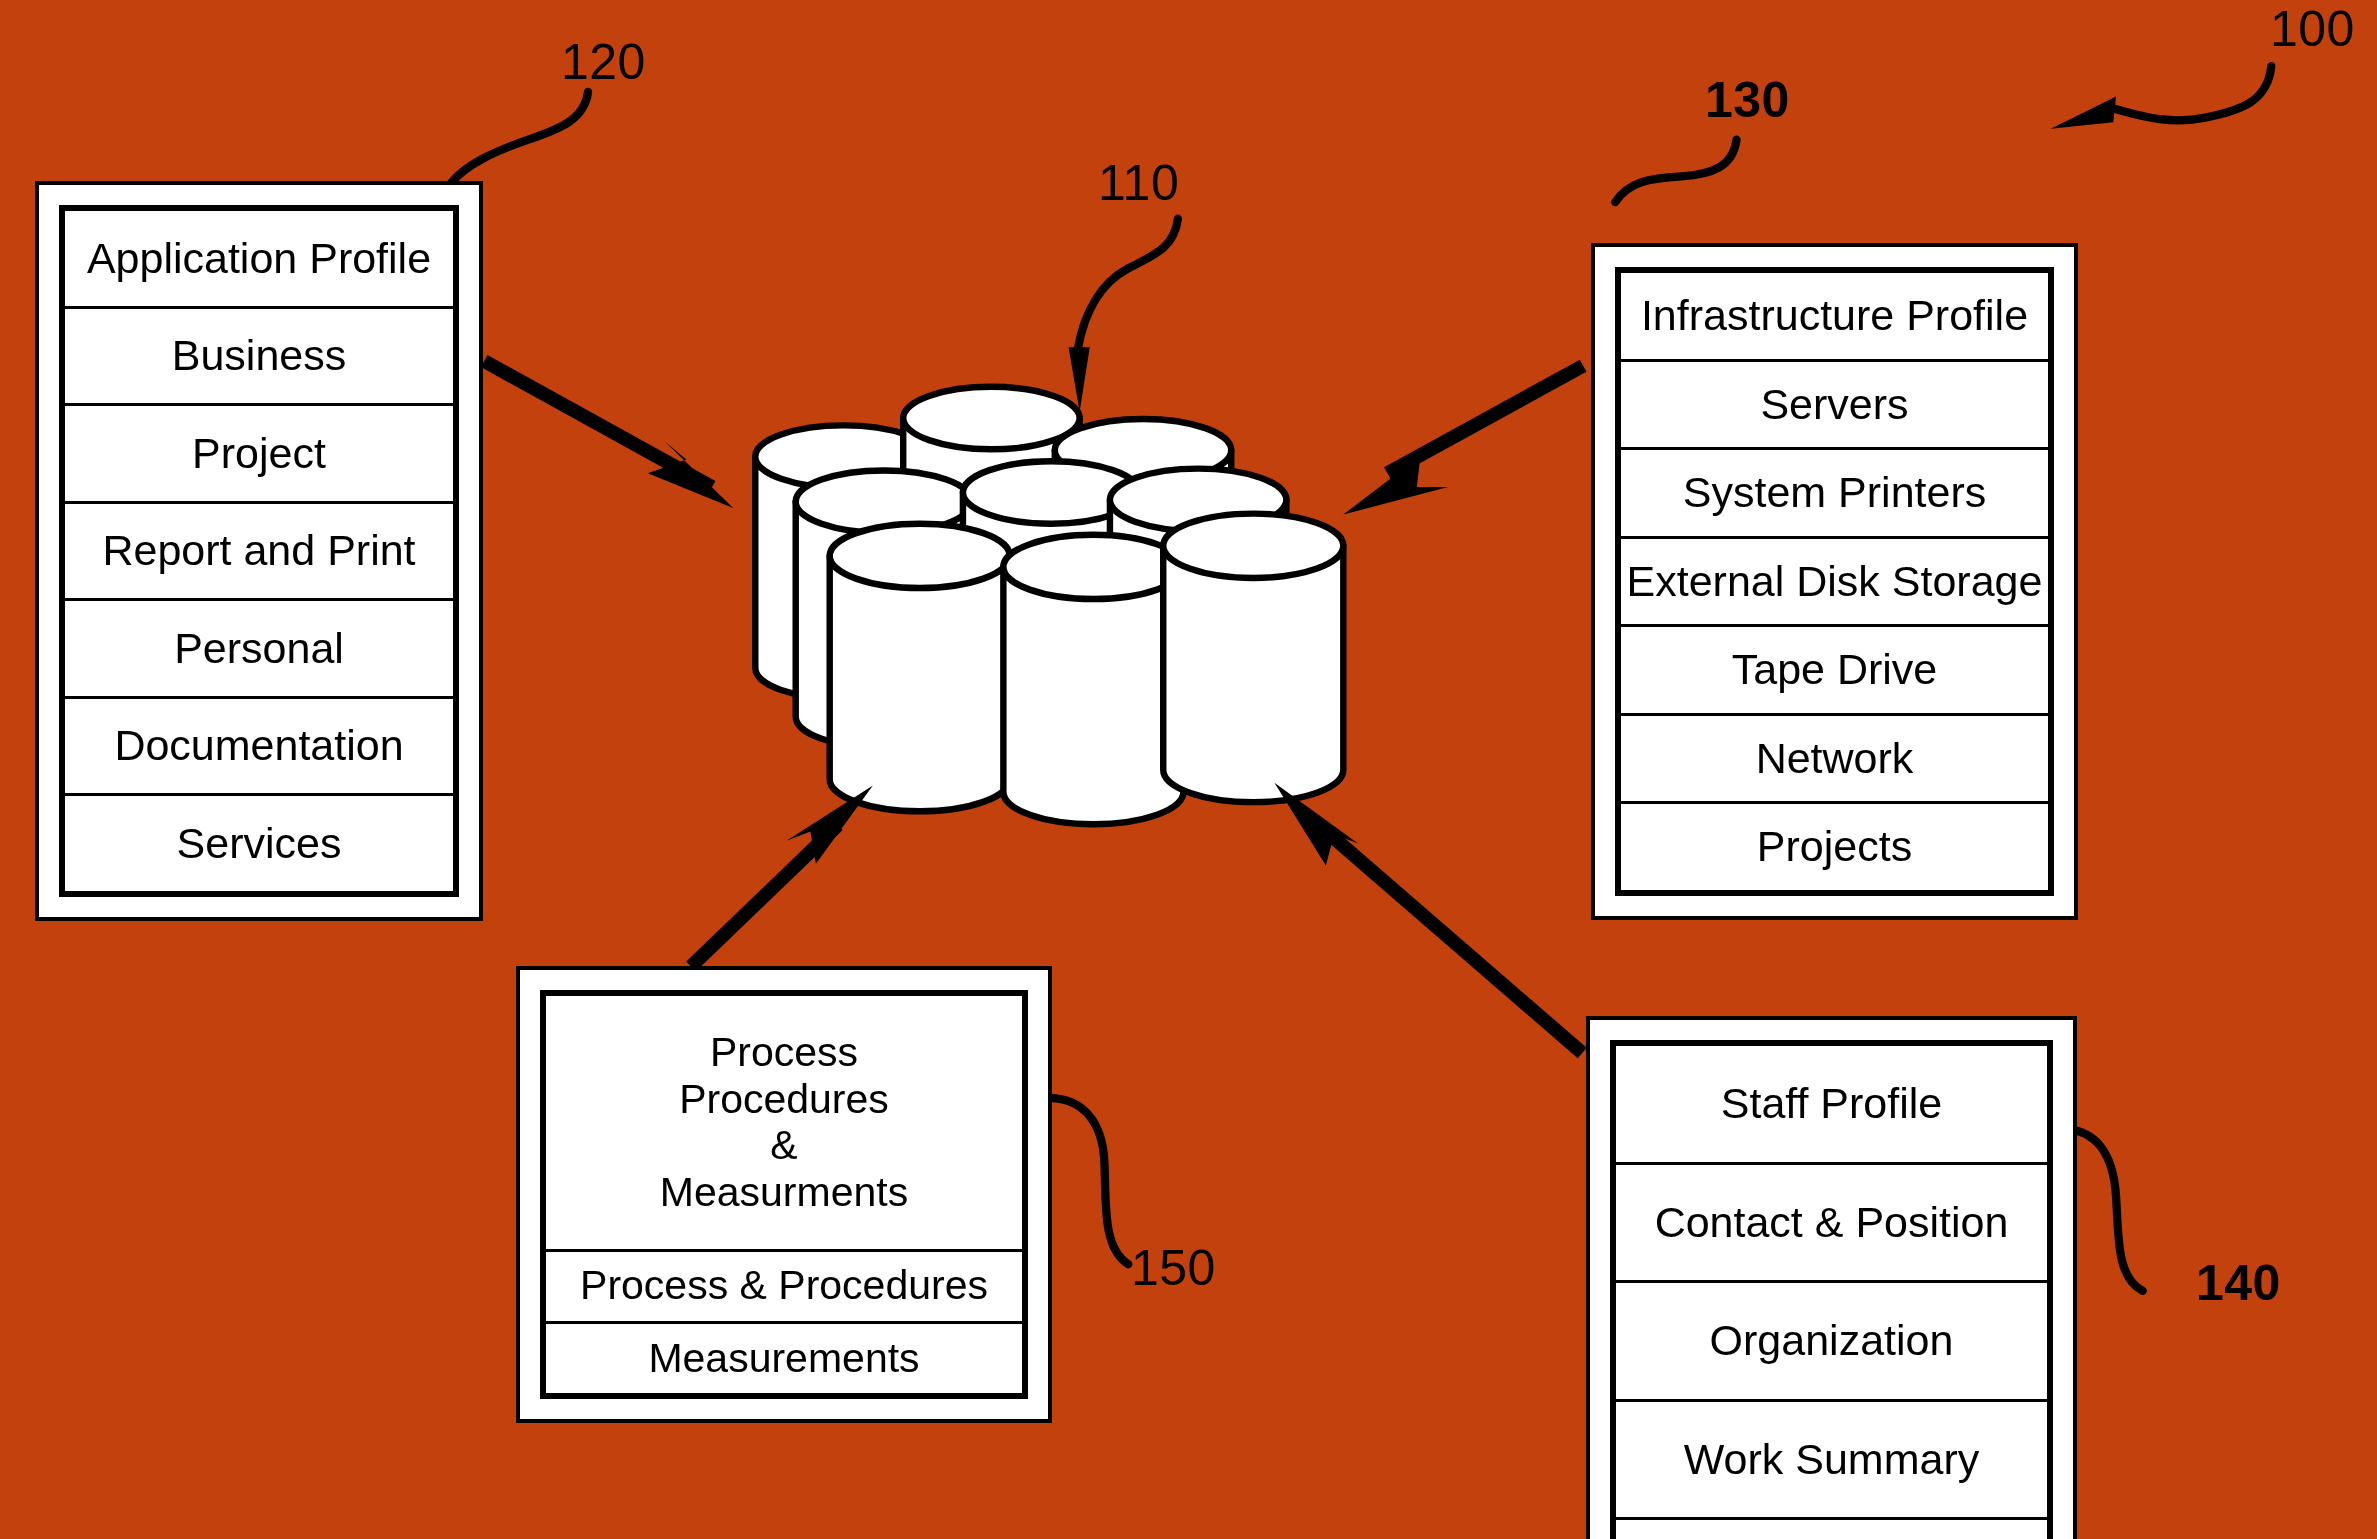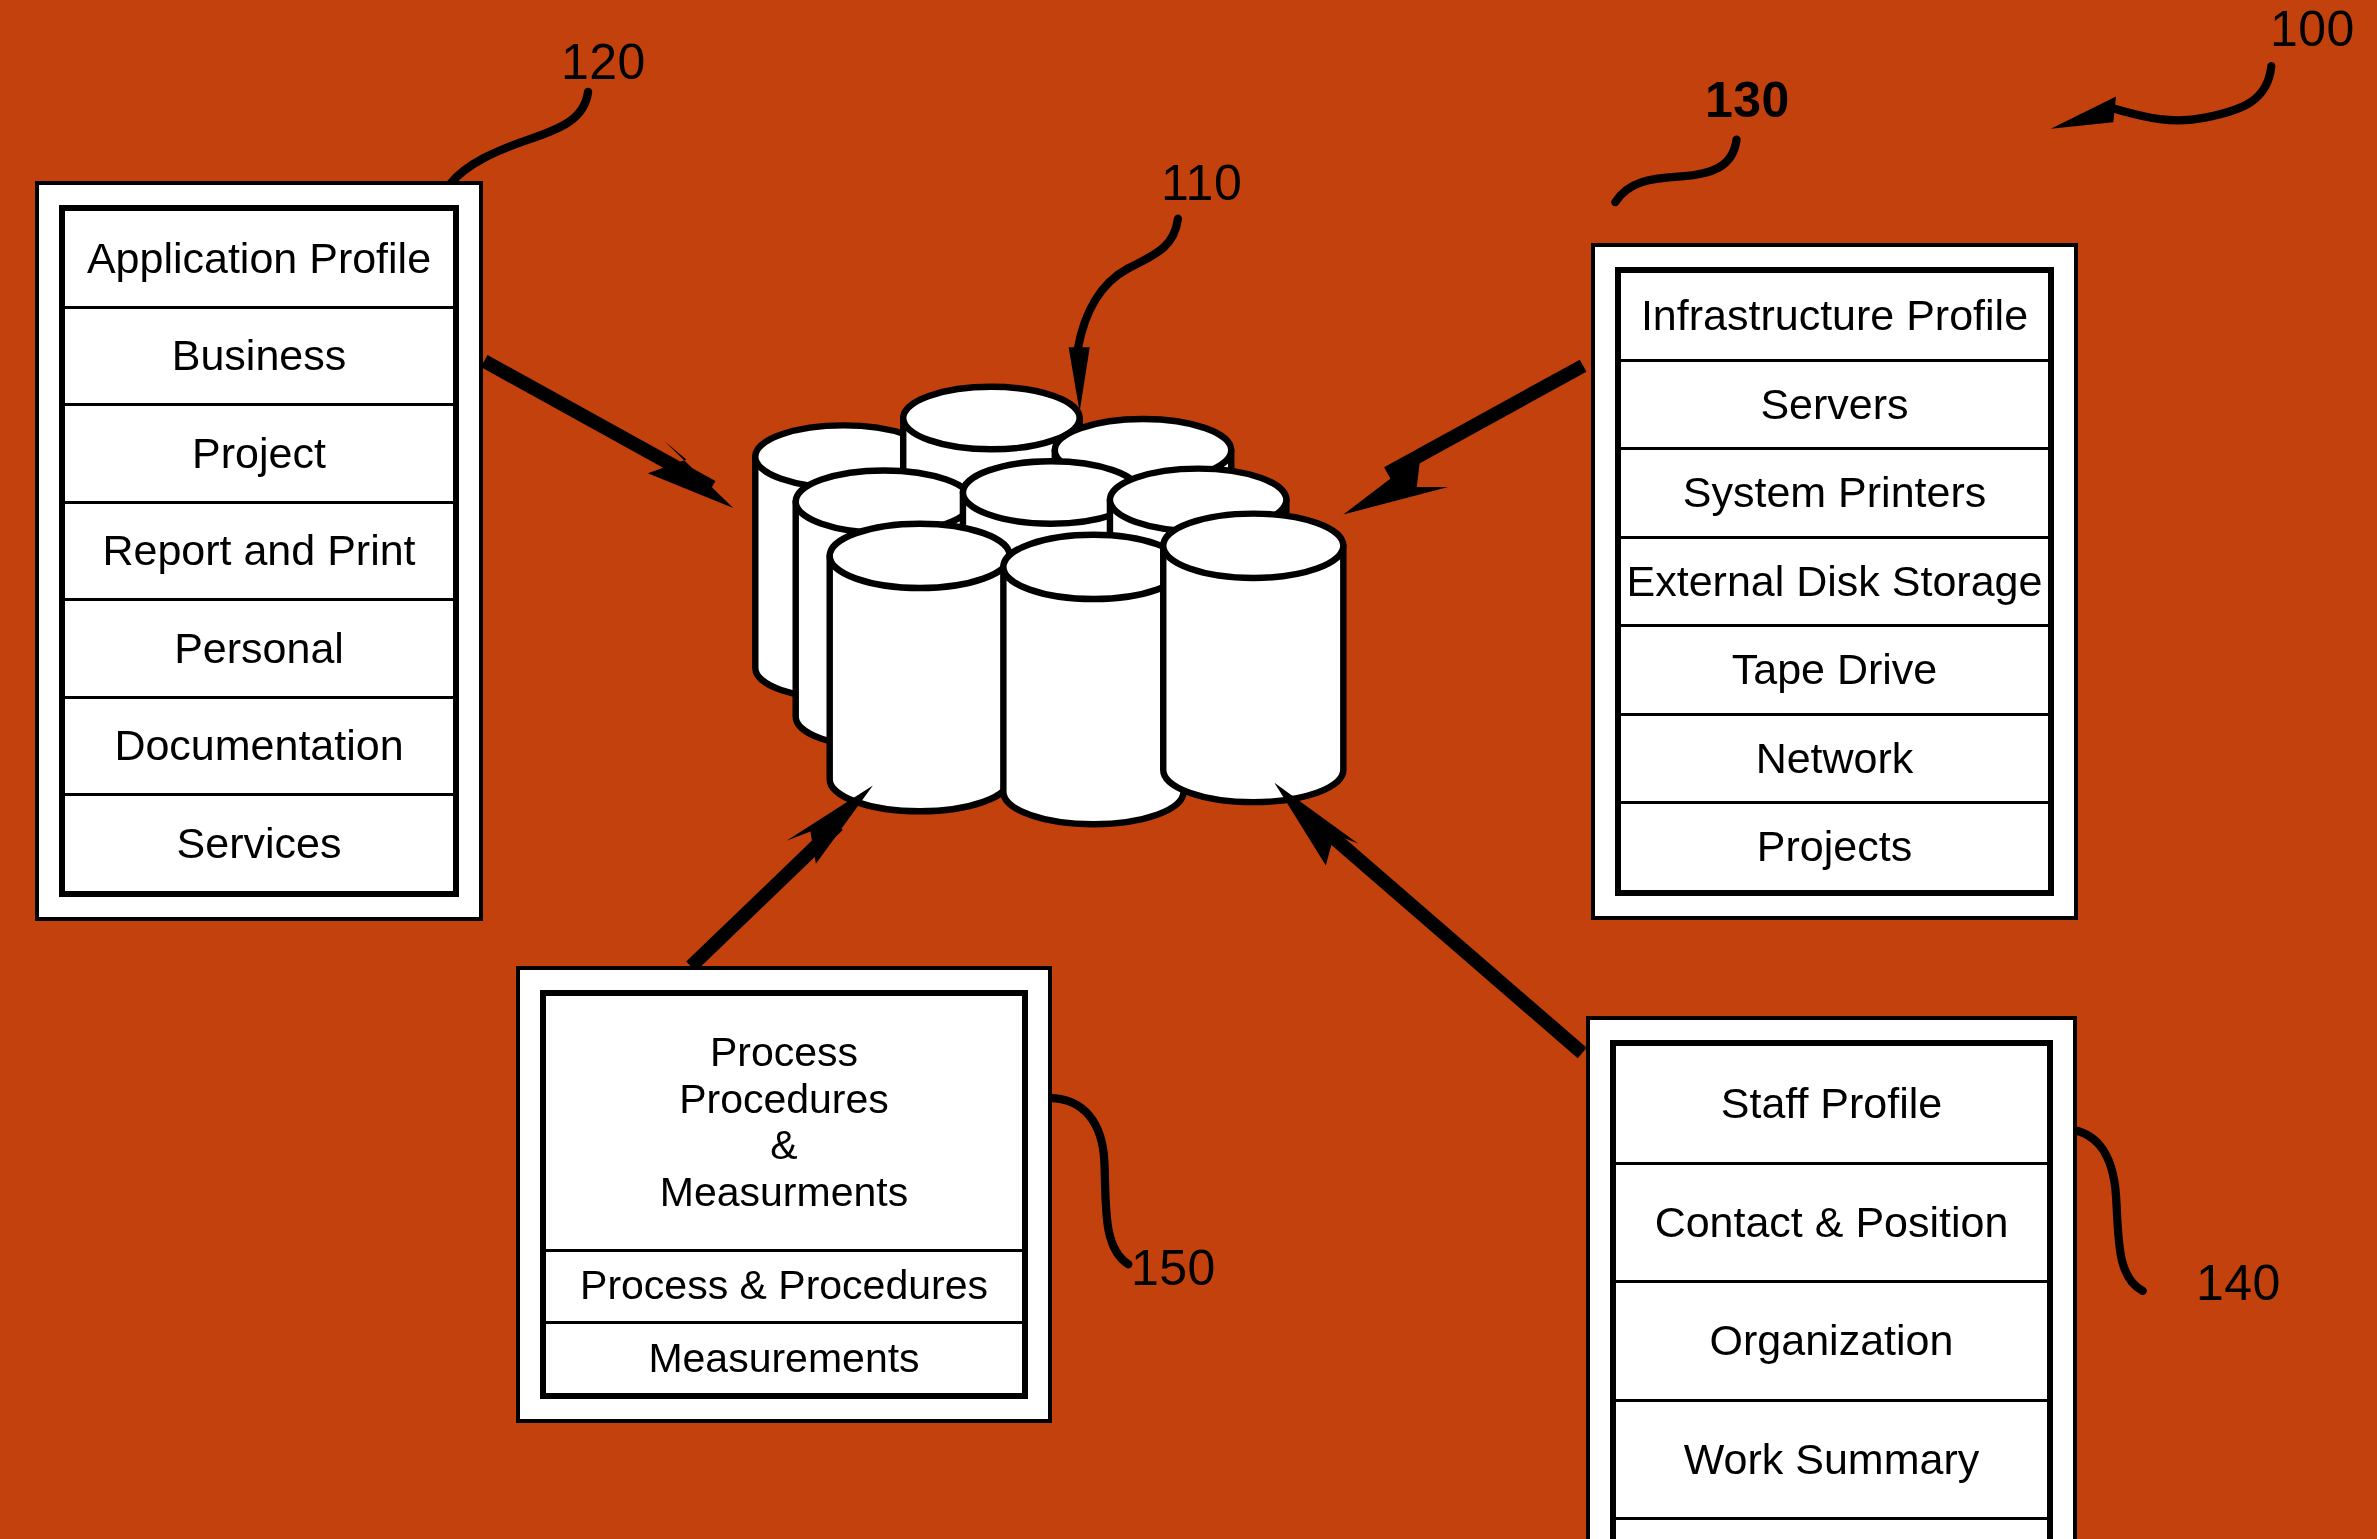--- a/index.html
+++ b/index.html
@@ -107,24 +107,24 @@
 
   
   .ref-label {
     position: absolute;
     font-size: 50px;
     letter-spacing: 0.5px;
     color: #000000;
     white-space: nowrap;
   }
   #ref-100 { left: 2270px; top: 0px; }
-  #ref-110 { left: 1161px; top: 154px; }
+  #ref-110 { left: 1098px; top: 154px; }
   #ref-120 { left: 561px; top: 33px; }
   #ref-130 { left: 1705px; top: 71px; font-weight: bold; }
-  #ref-140 { left: 2196px; top: 1254px; }
+  #ref-140 { left: 2196px; top: 1254px; font-weight: bold; }
   #ref-150 { left: 1131px; top: 1239px; }
 </style>
 </head>
 <body>
 
 <div id="figure">
 
   <svg id="art" viewBox="0 0 2587 1675" xmlns="http://www.w3.org/2000/svg">
 
     <g>

